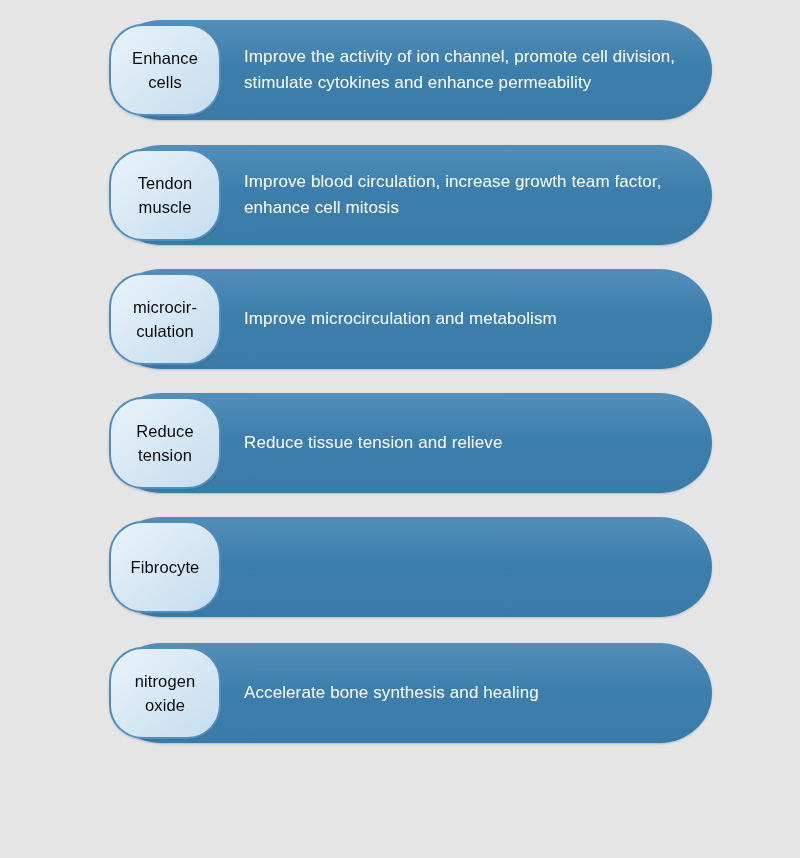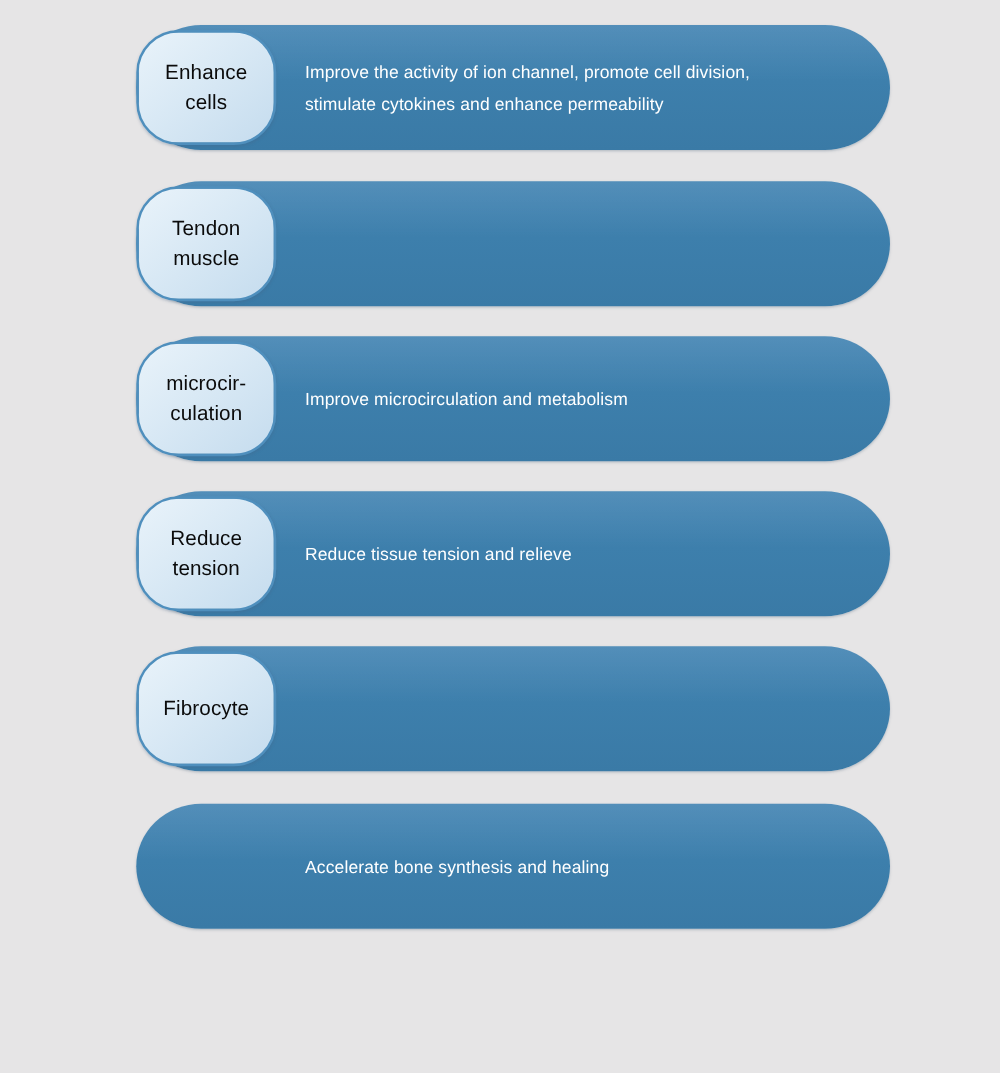--- a/index.html
+++ b/index.html
@@ -84,21 +84,21 @@
     left: 135px;
     top: 0;
     width: 452px;
     height: 100px;
     display: flex;
     align-items: center;
   }
 
   .desc-text {
     color: #ffffff;
-    font-size: 14px;
+    font-size: 17px;
     line-height: 26px;
     letter-spacing: 0.1px;
     white-space: pre-line;
   }
 </style>
 </head>
 <body>
 
 <div id="diagram">
 
@@ -112,20 +112,24 @@
       <span class="desc-text">Improve the activity of ion channel, promote cell division,
 stimulate cytokines and enhance permeability</span>
     </div>
   </div>
 
   <div class="row" style="top:145px;text-decoration:underline;">
     <div class="bar"></div>
     <div class="label-box">
       <span class="label-text">Tendon
 muscle</span>
+    </div>
+    <div class="desc">
+      <span class="desc-text">Improve blood circulation, increase growth team factor,
+enhance cell mitosis</span>
     </div>
   </div>
 
   <div class="row" style="top:269px;">
     <div class="bar"></div>
     <div class="label-box">
       <span class="label-text">microcir-
 culation</span>
     </div>
     <div class="desc">
@@ -146,18 +150,22 @@
 
   <div class="row" style="top:517px;padding-left:34px;">
     <div class="bar"></div>
     <div class="label-box">
       <span class="label-text">Fibrocyte</span>
     </div>
   </div>
 
   <div class="row" style="top:643px;">
     <div class="bar"></div>
+    <div class="label-box">
+      <span class="label-text">nitrogen
+oxide</span>
+    </div>
     <div class="desc">
       <span class="desc-text">Accelerate bone synthesis and healing</span>
     </div>
   </div>
 
 </div>
 
 </body></html>

